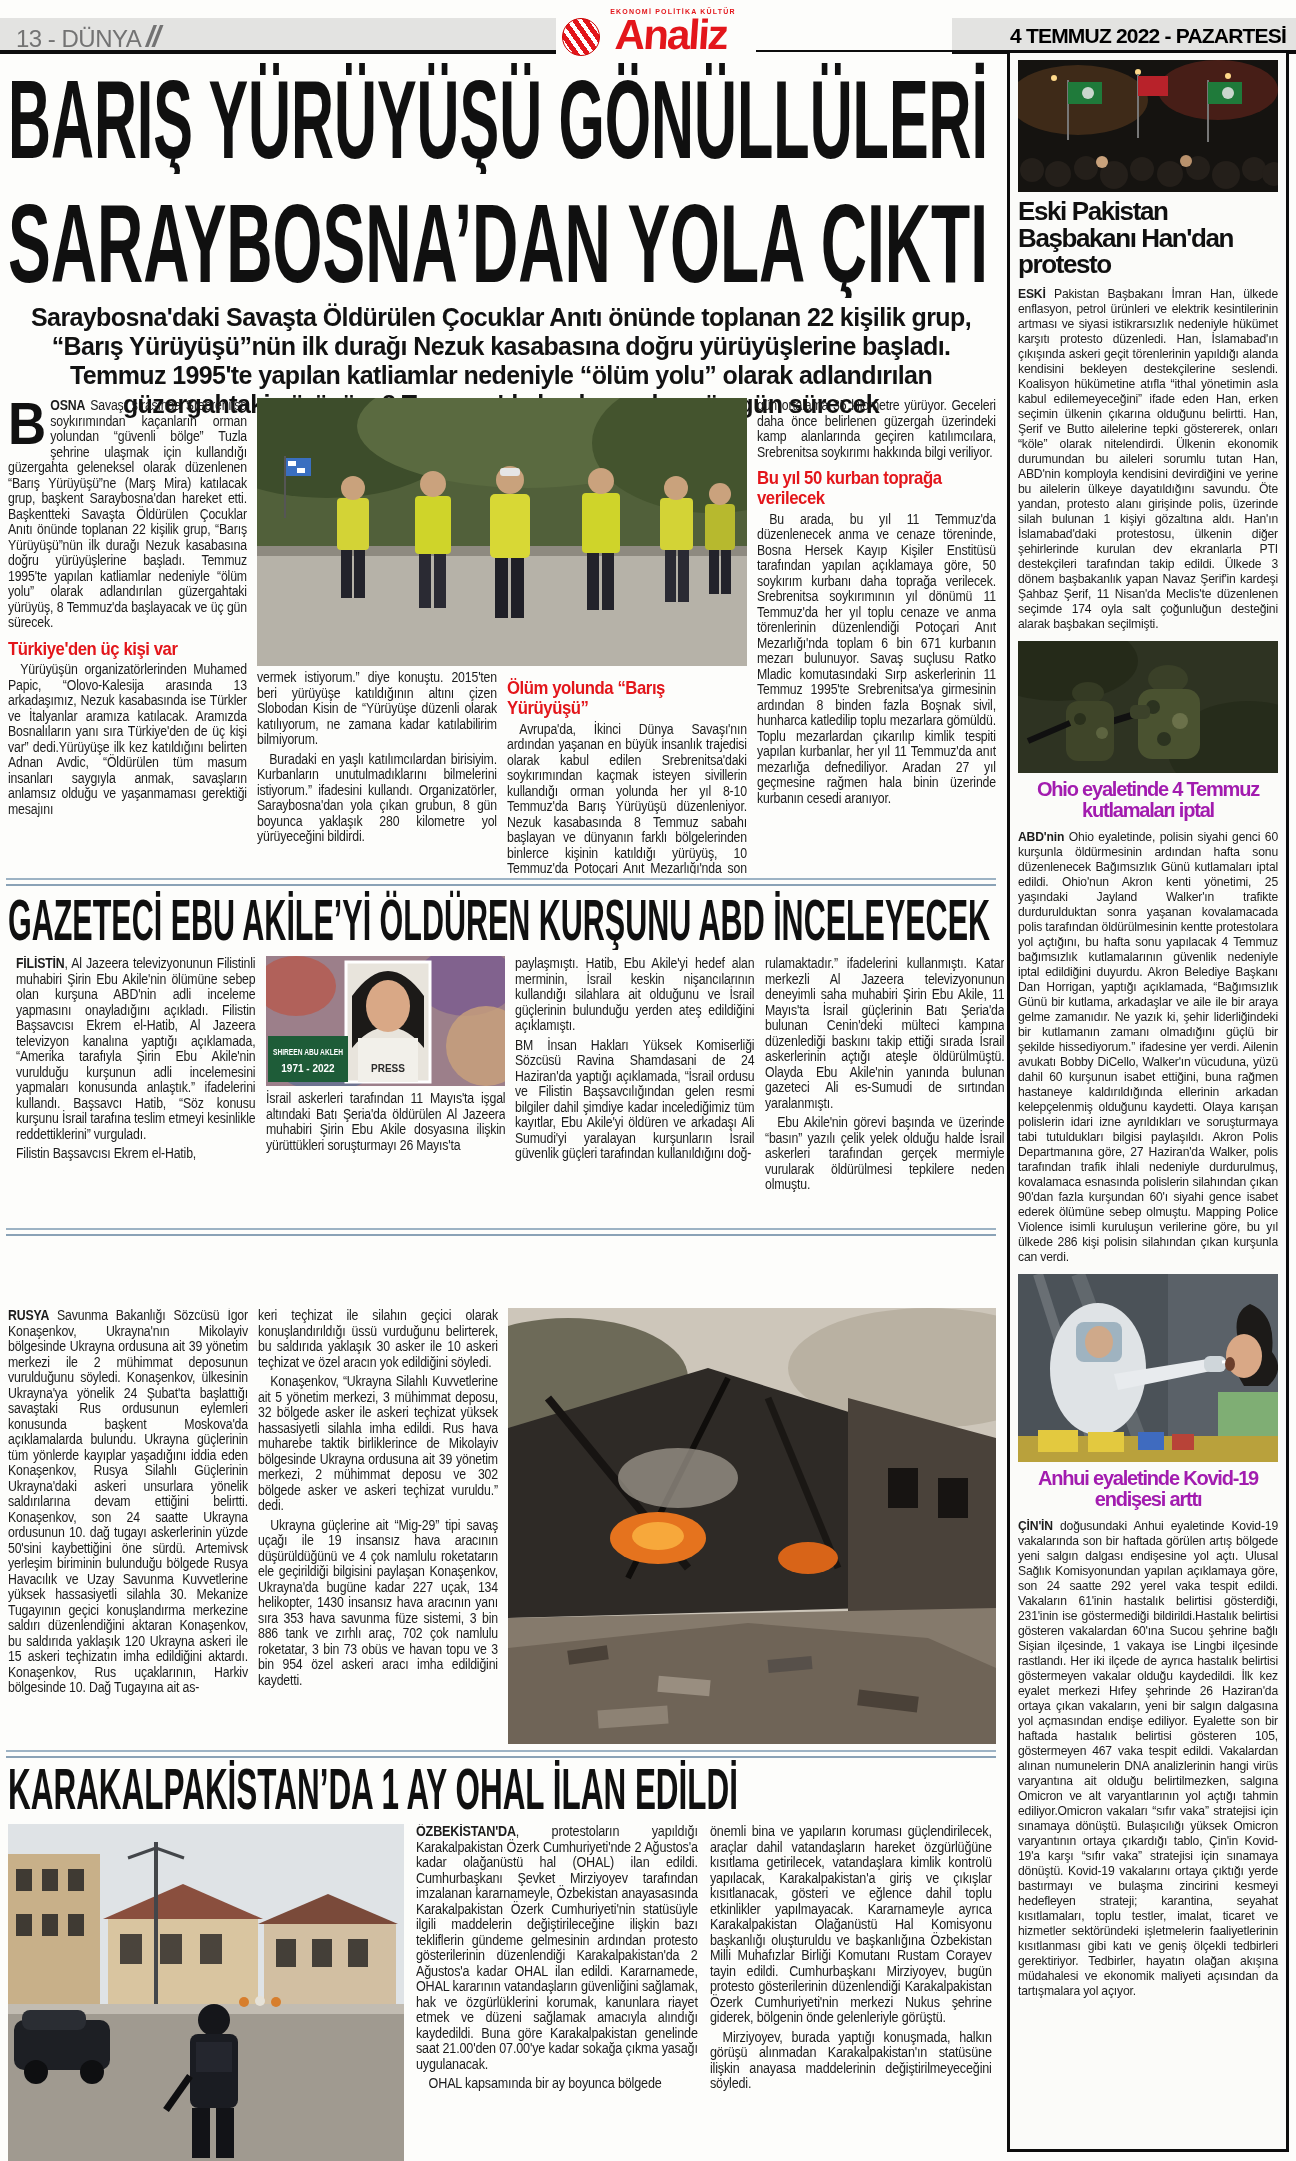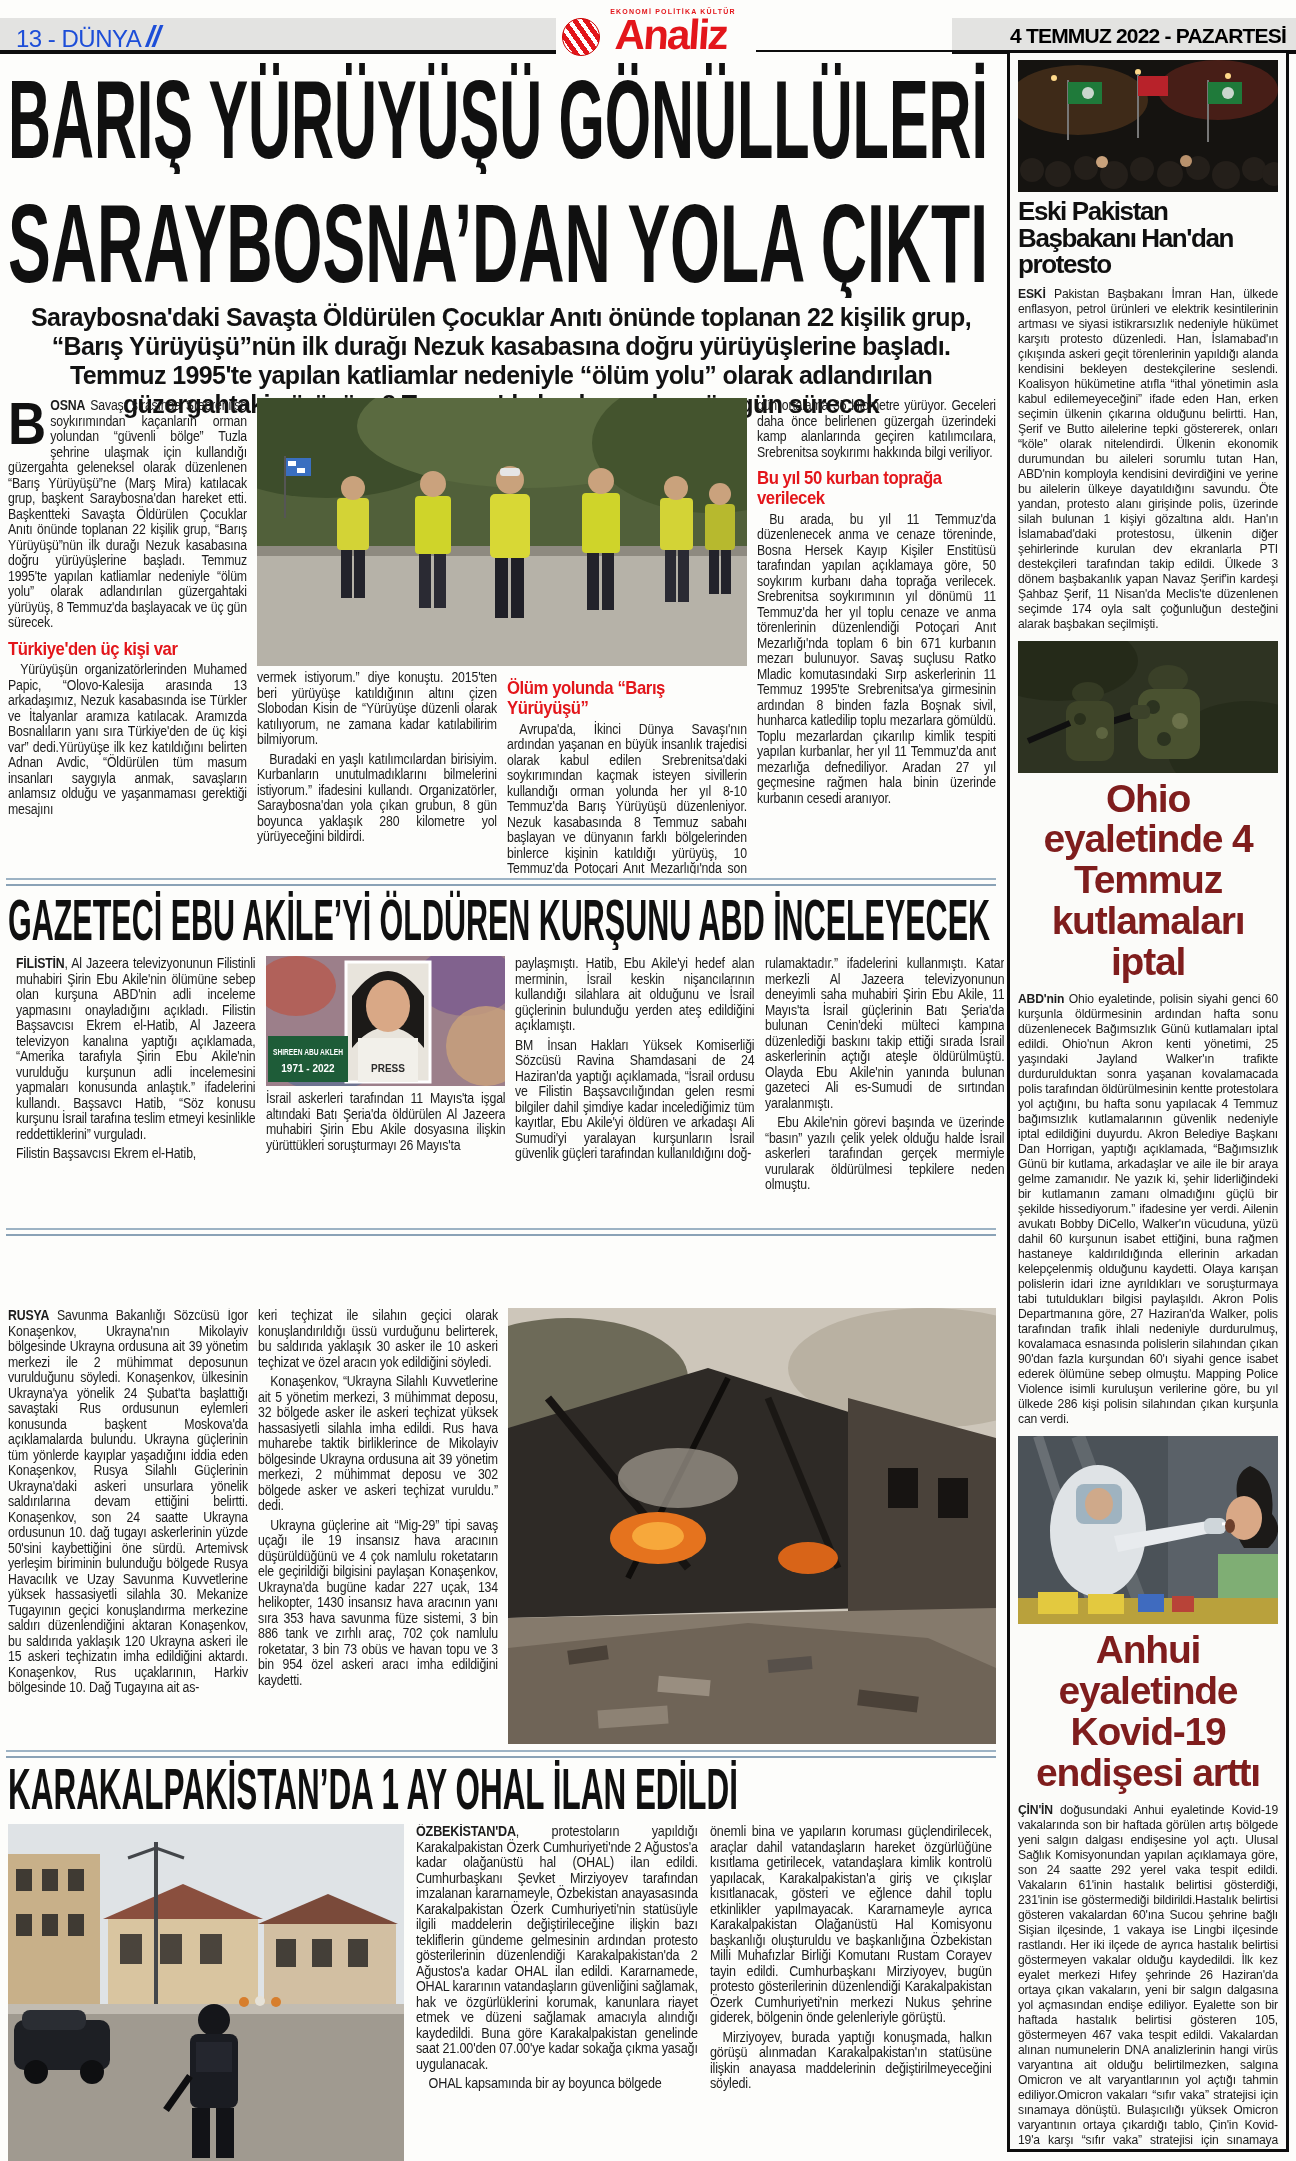--- a/index.html
+++ b/index.html
@@ -4,21 +4,21 @@
 <style>
   html,body{margin:0;padding:0;background:#888;}
   .page{position:relative;width:1296px;height:2161px;background:#fdfdfb;margin:0 auto;
         font-family:"Liberation Sans",sans-serif;overflow:hidden;color:#161616;}
   
   .hdr{position:absolute;left:0;top:6px;width:1296px;height:48px;}
   .hdr-band{position:absolute;top:12px;height:32px;background:#e3e3e1;border-bottom:4px solid #0d0d0d;}
   .hdr-band.left{left:0;width:640px;}
   .hdr-band.right{left:952px;width:344px;}
   .hdr-rule{position:absolute;left:0;top:44px;width:1296px;border-bottom:2px solid #0d0d0d;}
-  .hdr-section{position:absolute;left:16px;top:14px;font-size:24px;letter-spacing:-0.5px;color:#1d4ed8;}
+  .hdr-section{position:absolute;left:16px;top:14px;font-size:24px;letter-spacing:-0.5px;color:#737373;}
   .hdr-slashes{font-weight:bold;font-style:italic;font-size:30px;letter-spacing:-2px;}
   .hdr-date{position:absolute;right:10px;top:18px;font-size:21px;font-weight:bold;letter-spacing:-0.8px;color:#000000;}
   .masthead{position:absolute;left:556px;top:0;width:200px;height:54px;background:#fdfdfb;text-align:center;}
   .logo-ball{position:absolute;left:6px;top:12px;width:36px;height:36px;border-radius:50%;
      background:repeating-linear-gradient(55deg,#e3161b 0 5px,#fff 5px 9px);border:1px solid #c00;}
   .logo-tag{margin:2px 0 0 34px;font-size:7px;font-weight:bold;color:#e3161b;letter-spacing:1.2px;}
   .logo-text{margin-left:30px;font-size:42px;font-weight:bold;color:#e3161b;letter-spacing:-2px;transform:skewX(-4deg);line-height:0.95;}
   
   .hl-text{font-family:"Liberation Sans",sans-serif;font-weight:bold;fill:#101010;}
   .hl-main .hl-text{font-size:112px;}
@@ -38,21 +38,21 @@
   
   .divider{position:absolute;left:6px;width:990px;height:4px;border-top:2px solid #9db3c4;border-bottom:2px solid #8aa2b6;}
   
   .photo{background:#ccc;overflow:hidden;line-height:0;}
   .sb-photo{margin:0 0 6px 0;line-height:0;}
   .ph-label{font-family:"Liberation Sans",sans-serif;font-weight:bold;fill:#fff;}
   
   .sidebar{position:absolute;left:1007px;top:50px;width:282px;height:2102px;border:3px solid #0d0d0d;
            background:#fbfbf9;padding:7px 8px;box-sizing:border-box;overflow:hidden;}
   .sb-h1{font-size:26px;line-height:1.02;letter-spacing:-1.4px;font-weight:bold;margin:4px 0 8px 0;color:#101010;}
-  .sb-h2{font-size:39px;line-height:1.05;letter-spacing:-1.2px;font-weight:bold;margin:6px 0 8px 0;color:#7f1d1d;text-align:center;}
+  .sb-h2{font-size:20px;line-height:1.05;letter-spacing:-1.2px;font-weight:bold;margin:6px 0 8px 0;color:#a21caf;text-align:center;}
   .sb-body{font-size:13.5px;line-height:15px;letter-spacing:-0.2px;text-align:justify;color:#1c1c1c;margin:0 0 10px 0;}
   .sb-cond{transform:scaleX(0.9);transform-origin:0 0;width:111.1%;}
   
   .abs{position:absolute;}
 </style>
 </head>
 <body>
 
 <div class="page">
 

